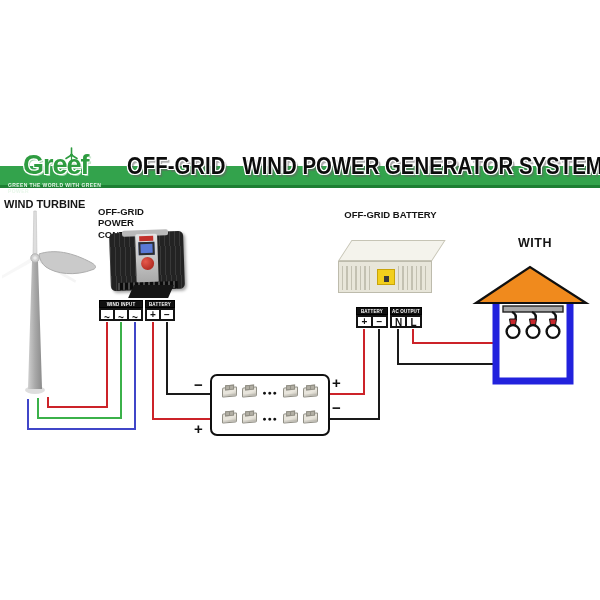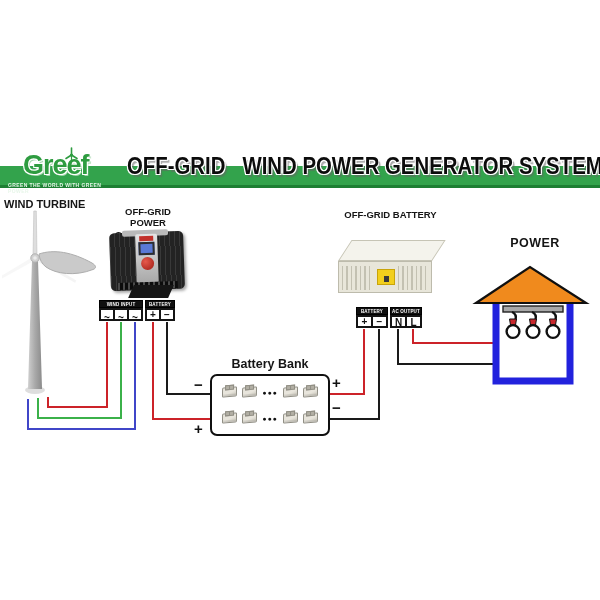--- a/index.html
+++ b/index.html
@@ -18,21 +18,21 @@
   #logo-text { position:absolute; left:23px; top:150px; font-size:27px; font-weight:bold;
     letter-spacing:-1px; color: var(--logo-green);
     text-shadow: -1px -1px 0 #fff, 1px -1px 0 #fff, -1px 1px 0 #fff, 1px 1px 0 #fff, 1.5px 1.5px 0 #9fd3a8; }
   #logo-turbine { position:absolute; left:64px; top:147px; }
   #logo-tagline { position:absolute; left:8px; top:182px; width:110px;
     font-size:5px; letter-spacing:.4px; color:#e7f6e9; font-weight:bold; }
 
   
   .lbl { position:absolute; font-weight:bold; color:#151515; }
   #lbl-turbine   { left:4px;  top:198px; font-size:11px; }
-  #lbl-ctrl      { left:98px; top:206px; width:100px; text-align:center; font-size:9.5px; line-height:1.2; }
+  #lbl-ctrl      { left:98px; top:206px; width:100px; font-size:9.5px; line-height:1.2; }
   #lbl-inv       { left:328px; top:209px; width:125px; text-align:center; font-size:9.5px; }
   #lbl-bank      { left:210px; top:357px; width:120px; text-align:center; font-size:12.5px; }
   #lbl-load      { left:495px; top:236px; width:80px; text-align:center; font-size:12.5px; letter-spacing:.5px; }
   .pol { position:absolute; font-size:15px; font-weight:bold; color:#111; line-height:1; }
 
   
   .wire { position:absolute; }
   .h { height:2px; } .v { width:2px; }
 
   
@@ -213,21 +213,20 @@
     </div>
     <div class="tgroup">
       <div class="thead">AC OUTPUT</div>
       <div class="tpins">
         <div class="pin w17" style="line-height:12px">N</div>
         <div class="pin w17" style="line-height:12px">L</div>
       </div>
     </div>
   </div>
 
-  <div id="lbl-bank" class="lbl">Battery Bank</div>
   <div class="pol" style="left:194px;top:377px">−</div>
   <div class="pol" style="left:194px;top:421px">+</div>
   <div class="pol" style="left:332px;top:375px">+</div>
   <div class="pol" style="left:332px;top:400px">−</div>
 
   <div id="bank-box">
     <div class="bank-row">
       <span class="batt"></span>
       <span class="batt"></span>
       <span class="bdots">●●●</span>
@@ -236,21 +235,21 @@
     </div>
     <div class="bank-row">
       <span class="batt"></span>
       <span class="batt"></span>
       <span class="bdots">●●●</span>
       <span class="batt"></span>
       <span class="batt"></span>
     </div>
   </div>
 
-  <div id="lbl-load" class="lbl">POWER</div>
+  <div id="lbl-load" class="lbl">WITH</div>
   <svg style="left:460px;top:255px" width="140" height="135" viewBox="0 0 140 135">
     <path d="M36,48 L36,126 L110,126 L110,48" fill="none" stroke="var(--house-blue)" stroke-width="7"></path>
     <polygon points="16,48 70,12 126,48" fill="var(--roof-orange)" stroke="#101010" stroke-width="2.2"></polygon>
     <rect x="43" y="51" width="60" height="6" fill="#a8a8a8" stroke="#222" stroke-width="1.4"></rect>
     <g>
       <path d="M52,57 q5,2 3.5,8" fill="none" stroke="#111" stroke-width="2.4"></path>
       <polygon points="49.5,64 56.5,64 55.5,70 50.5,70" fill="var(--bulb-red)" stroke="#111" stroke-width="1"></polygon>
       <circle cx="53" cy="76.5" r="6.4" fill="#fff" stroke="#111" stroke-width="2.4"></circle>
     </g>
     <g>

